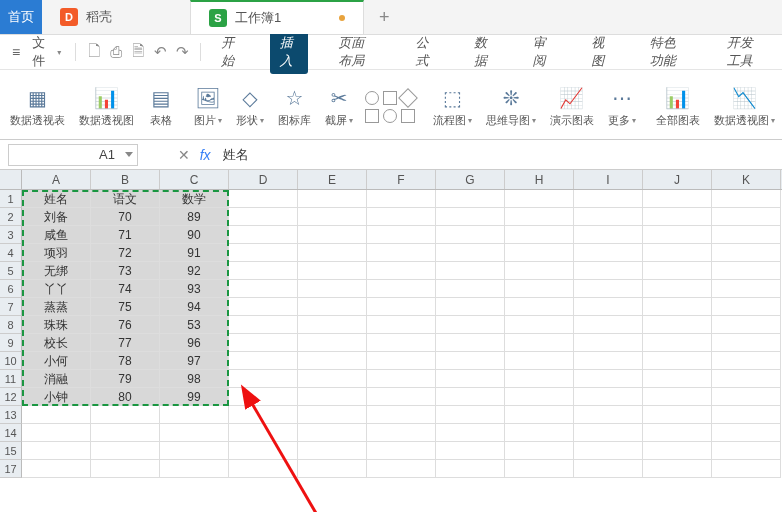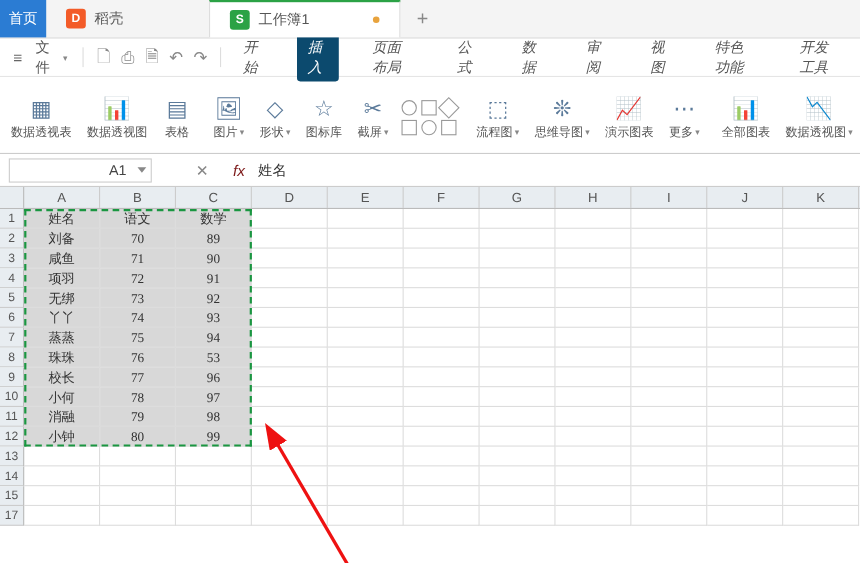--- a/index.html
+++ b/index.html
@@ -36,34 +36,34 @@
 .dd { font-size: 8px; color: #888; }
 .shapes-mini { display: flex; flex-direction: column; gap: 4px; padding: 0 4px; }
 .mini-row { display: flex; gap: 4px; }
 .mini-ico { width: 14px; height: 14px; border: 1px solid #999; }
 
 
 .formula-bar { height: 30px; display: flex; align-items: center; border-bottom: 1px solid #ccc; font-size: 13px; }
 .name-box { width: 130px; height: 22px; border: 1px solid #ccc; margin-left: 8px; padding: 0 8px; display: flex; align-items: center; justify-content: flex-end; color: #444; position: relative; }
 .name-box::after { content: ""; position: absolute; right: 4px; border-left: 4px solid transparent; border-right: 4px solid transparent; border-top: 5px solid #888; }
 .fx-icons { display: flex; align-items: center; gap: 10px; margin-left: 40px; color: #888; font-size: 14px; }
-.fx { font-style: italic; color: #7f1d1d; margin-left: 12px; }
+.fx { font-style: italic; color: #3b82f6; }
 .formula-input { flex: 1; padding: 0 12px; color: #333; }
 
 
 .grid-wrap { position: relative; }
 .col-headers { display: flex; height: 20px; background: #e8edf1; border-bottom: 1px solid #bbb; font-size: 12px; color: #555; }
 .corner { width: 22px; border-right: 1px solid #bbb; background: #e8edf1; }
 .col-h { width: 69px; text-align: center; border-right: 1px solid #ccc; line-height: 20px; cursor: pointer; }
 .rows { }
 .row { display: flex; height: 18px; }
 .row-h { width: 22px; background: #e8edf1; border-right: 1px solid #bbb; border-bottom: 1px solid #ccc; text-align: center; font-size: 11px; color: #555; line-height: 18px; cursor: pointer; }
 .cell { width: 69px; border-right: 1px solid #ddd; border-bottom: 1px solid #ddd; text-align: center; font-size: 12px; line-height: 18px; color: #333; }
 .cell.sel { background: #d8d8d8; }
-.cell.num { font-family: Liberation Serif, serif; }
+.cell.num { font-family: Liberation Sans, sans-serif; }
 
 
 .ants { position: absolute; border: 2px dashed #1a9641; background: transparent; pointer-events: none; animation: march 0.6s linear infinite; }
 @keyframes march { to { border-color: #1a9641; } }
 
 
 .arrow-svg { position: absolute; pointer-events: none; }
 </style>
 </head>
 <body>

